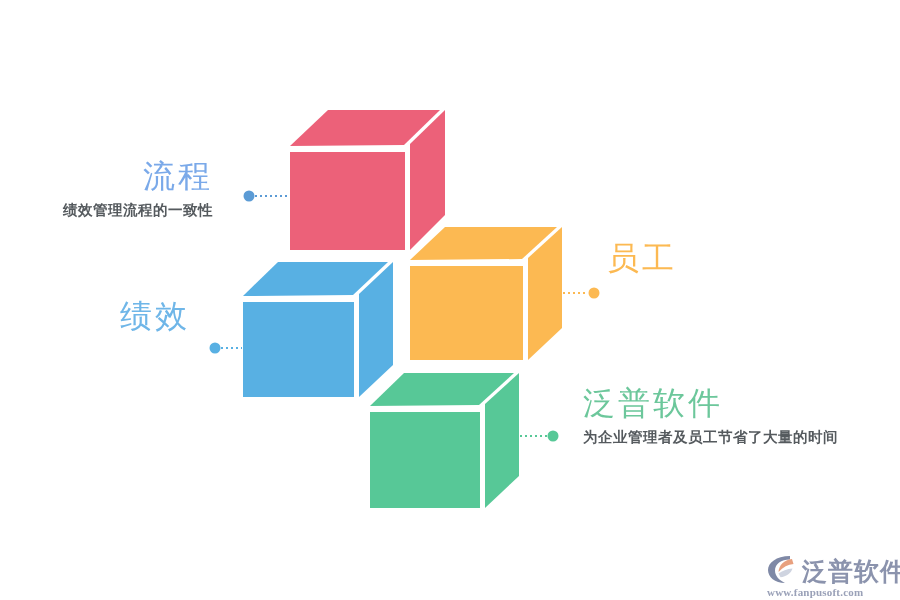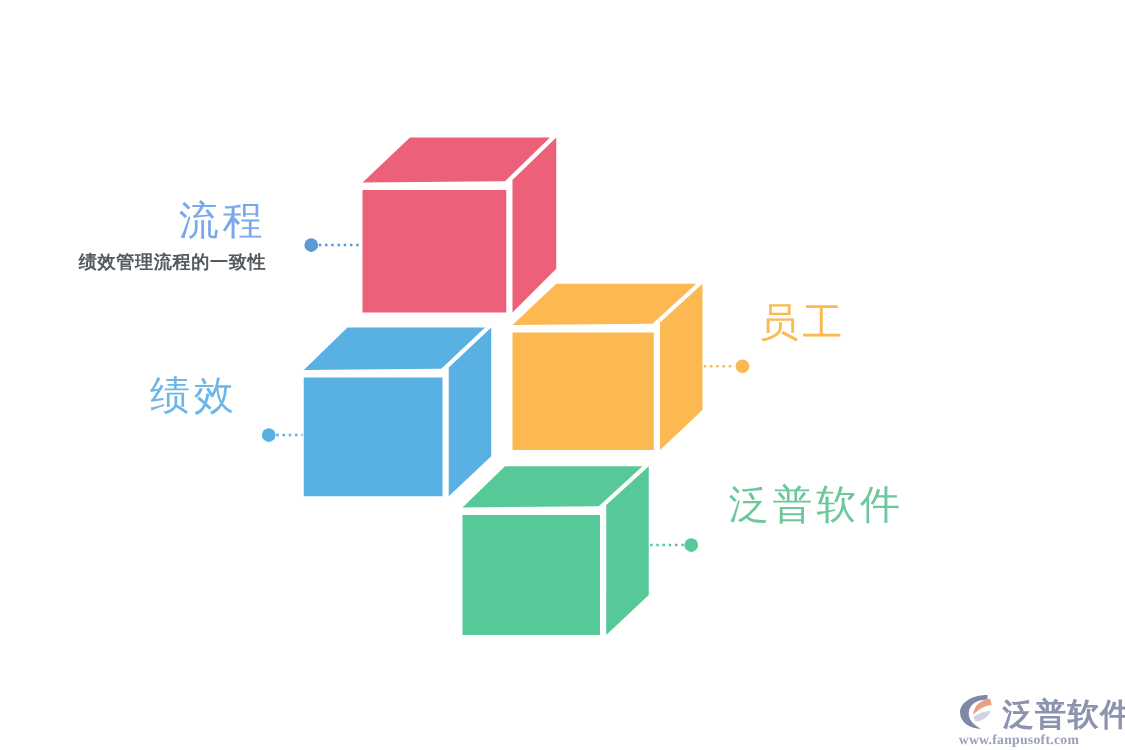--- a/index.html
+++ b/index.html
@@ -155,20 +155,21 @@
   <div class="label-block align-right" id="block-perf">
     <div class="label-title" style="color:#6fb6e8;">绩效</div>
   </div>
 
   <div class="label-block align-left" id="block-staff">
     <div class="label-title" style="color:#fcb952;">员工</div>
   </div>
 
   <div class="label-block align-left" id="block-time">
     <div class="label-title" style="color:#6cc79b;">泛普软件</div>
+    <div class="label-desc">为企业管理者及员工节省了大量的时间</div>
   </div>
 
   <div id="logo">
     <svg id="logo-mark" viewBox="0 0 34 31">
       <path d="M24 2 C10 2 2 9 2 16 C2 23 9 29 19 29 C13 26 9 22 9 16.5 C9 10 15 5.5 24 5.5 Z" fill="#7f89a6"></path>
       <path d="M26 5 C18 6 13 11 12.5 18 C17 13 22 10.5 27.5 10 Z" fill="#e8a07e"></path>
       <path d="M12.5 19.5 C16 17 21 15 26.5 14.6 C25 19.5 20 23 14.5 23.2 Z" fill="#cfd4e0"></path>
     </svg>
     <div id="logo-text-cn">泛普软件</div>
     <div id="logo-text-url">www.fanpusoft.com</div>

